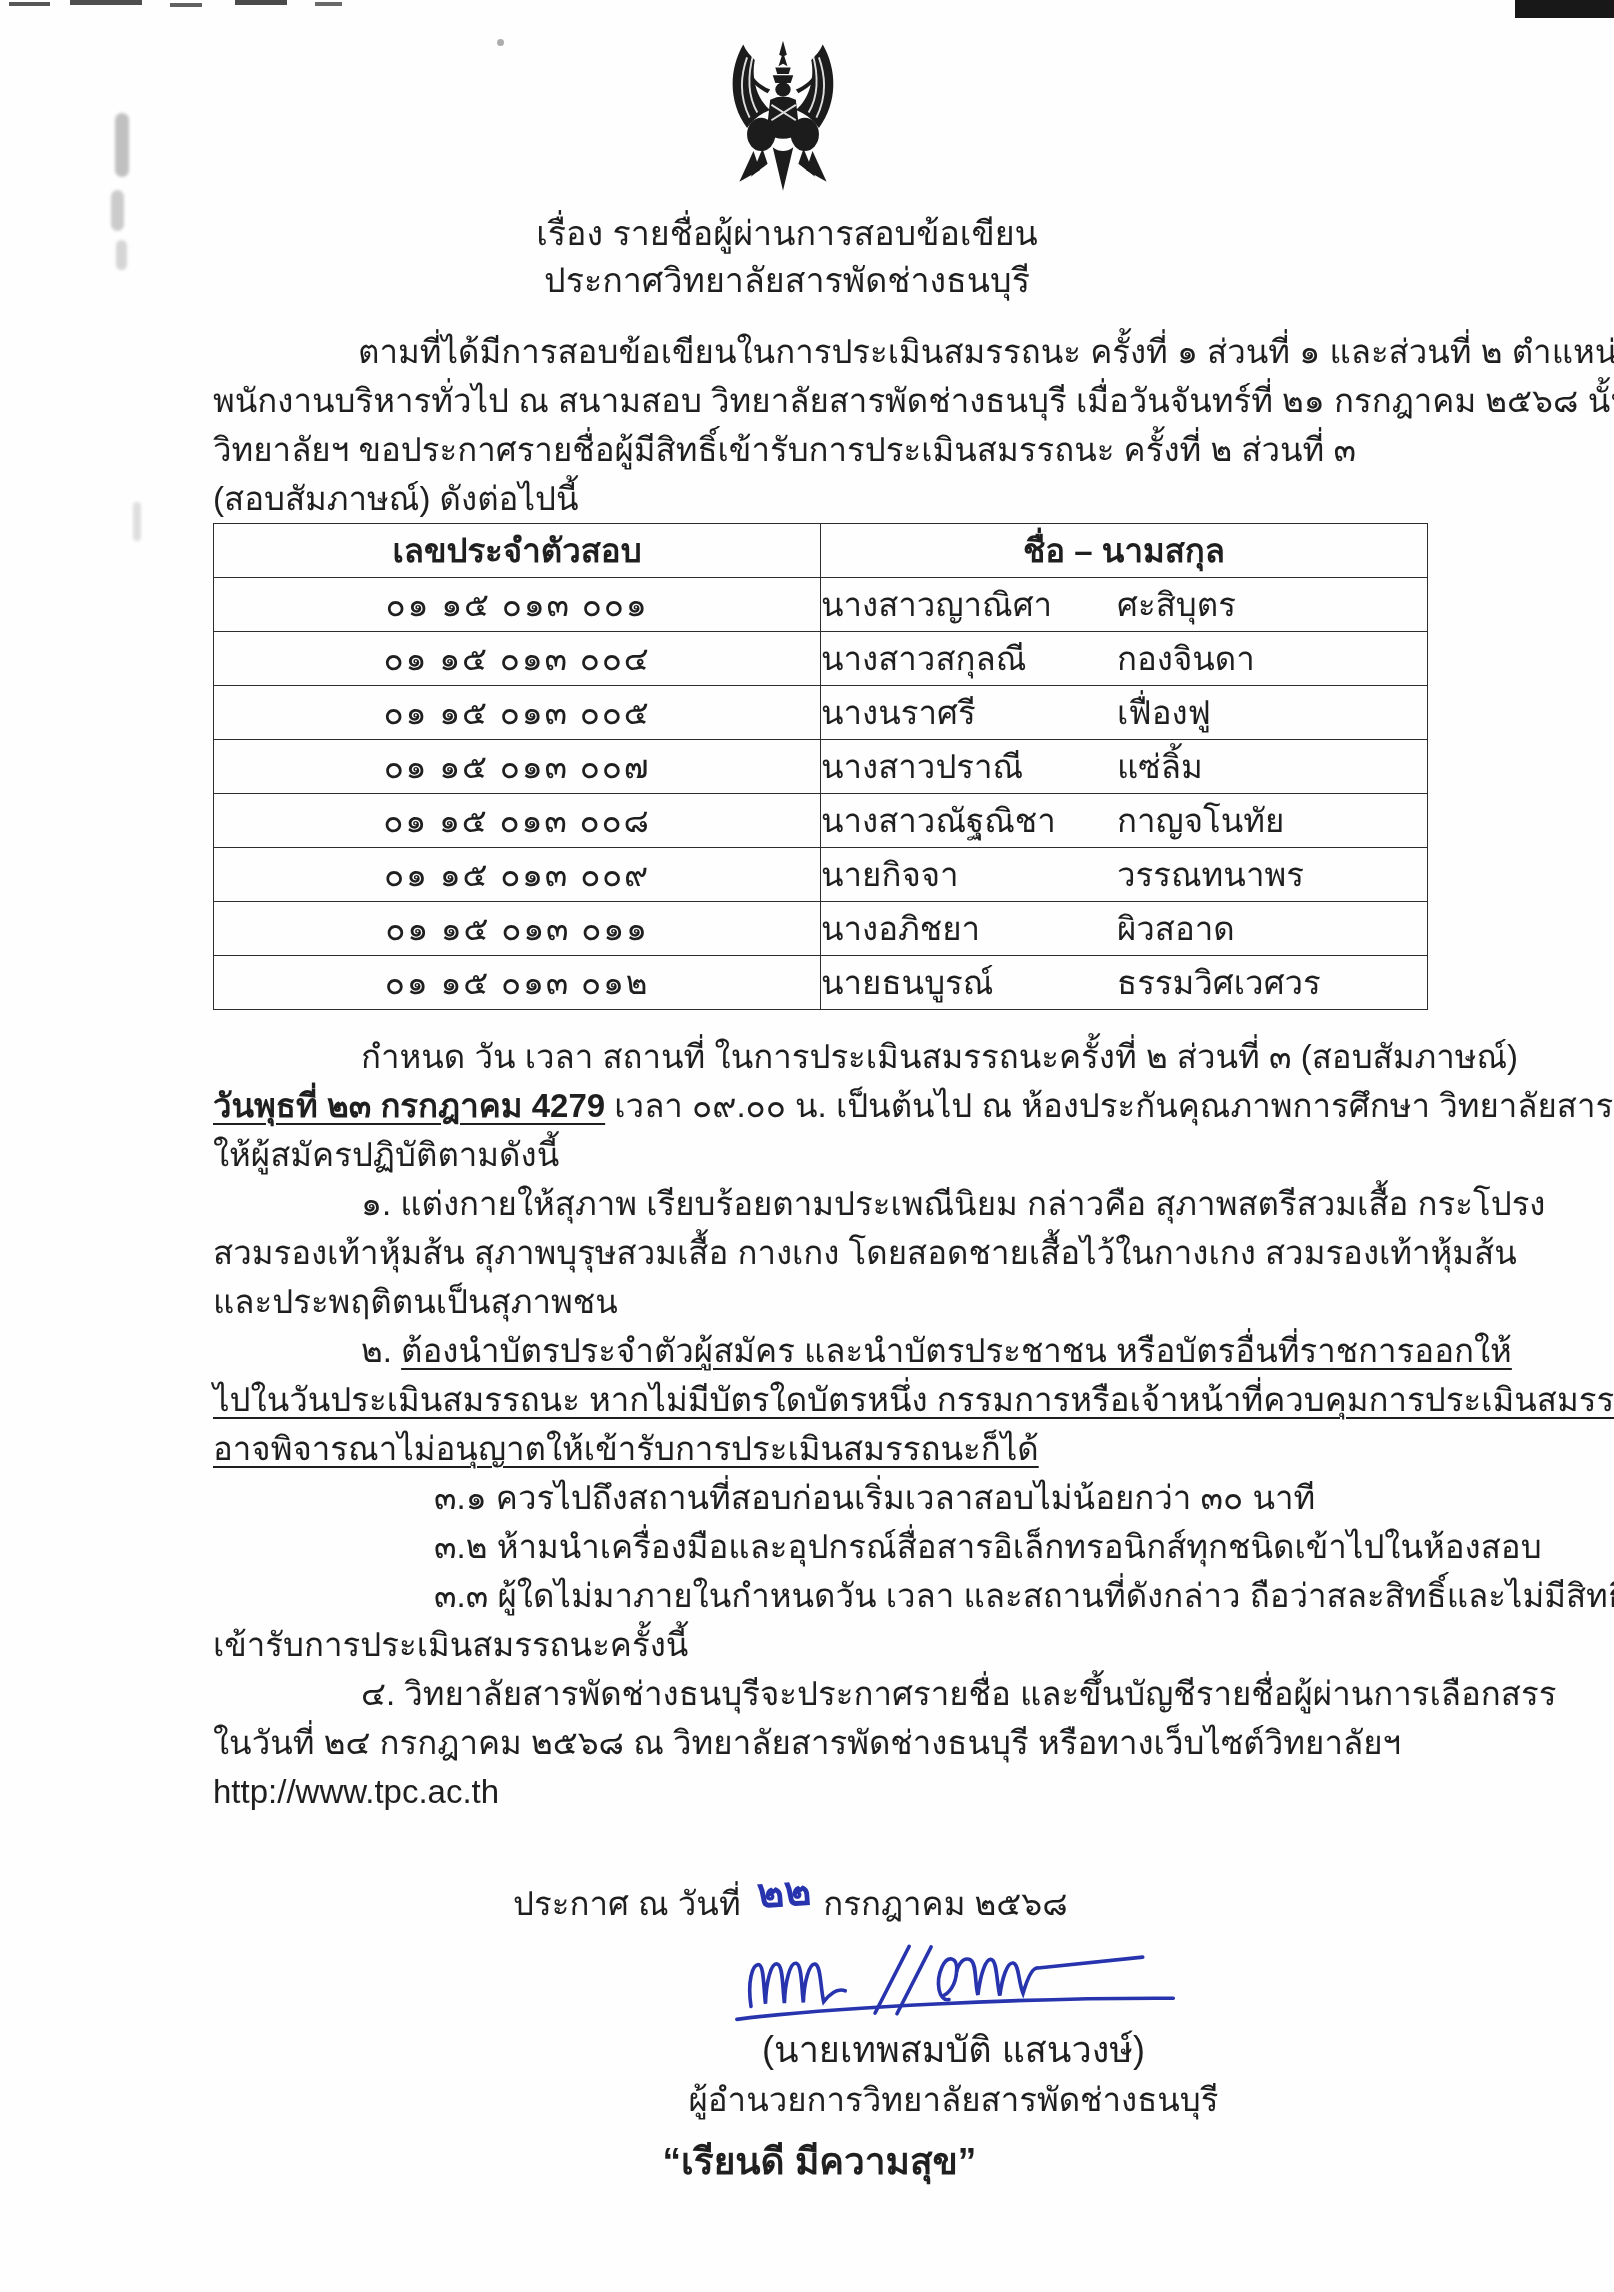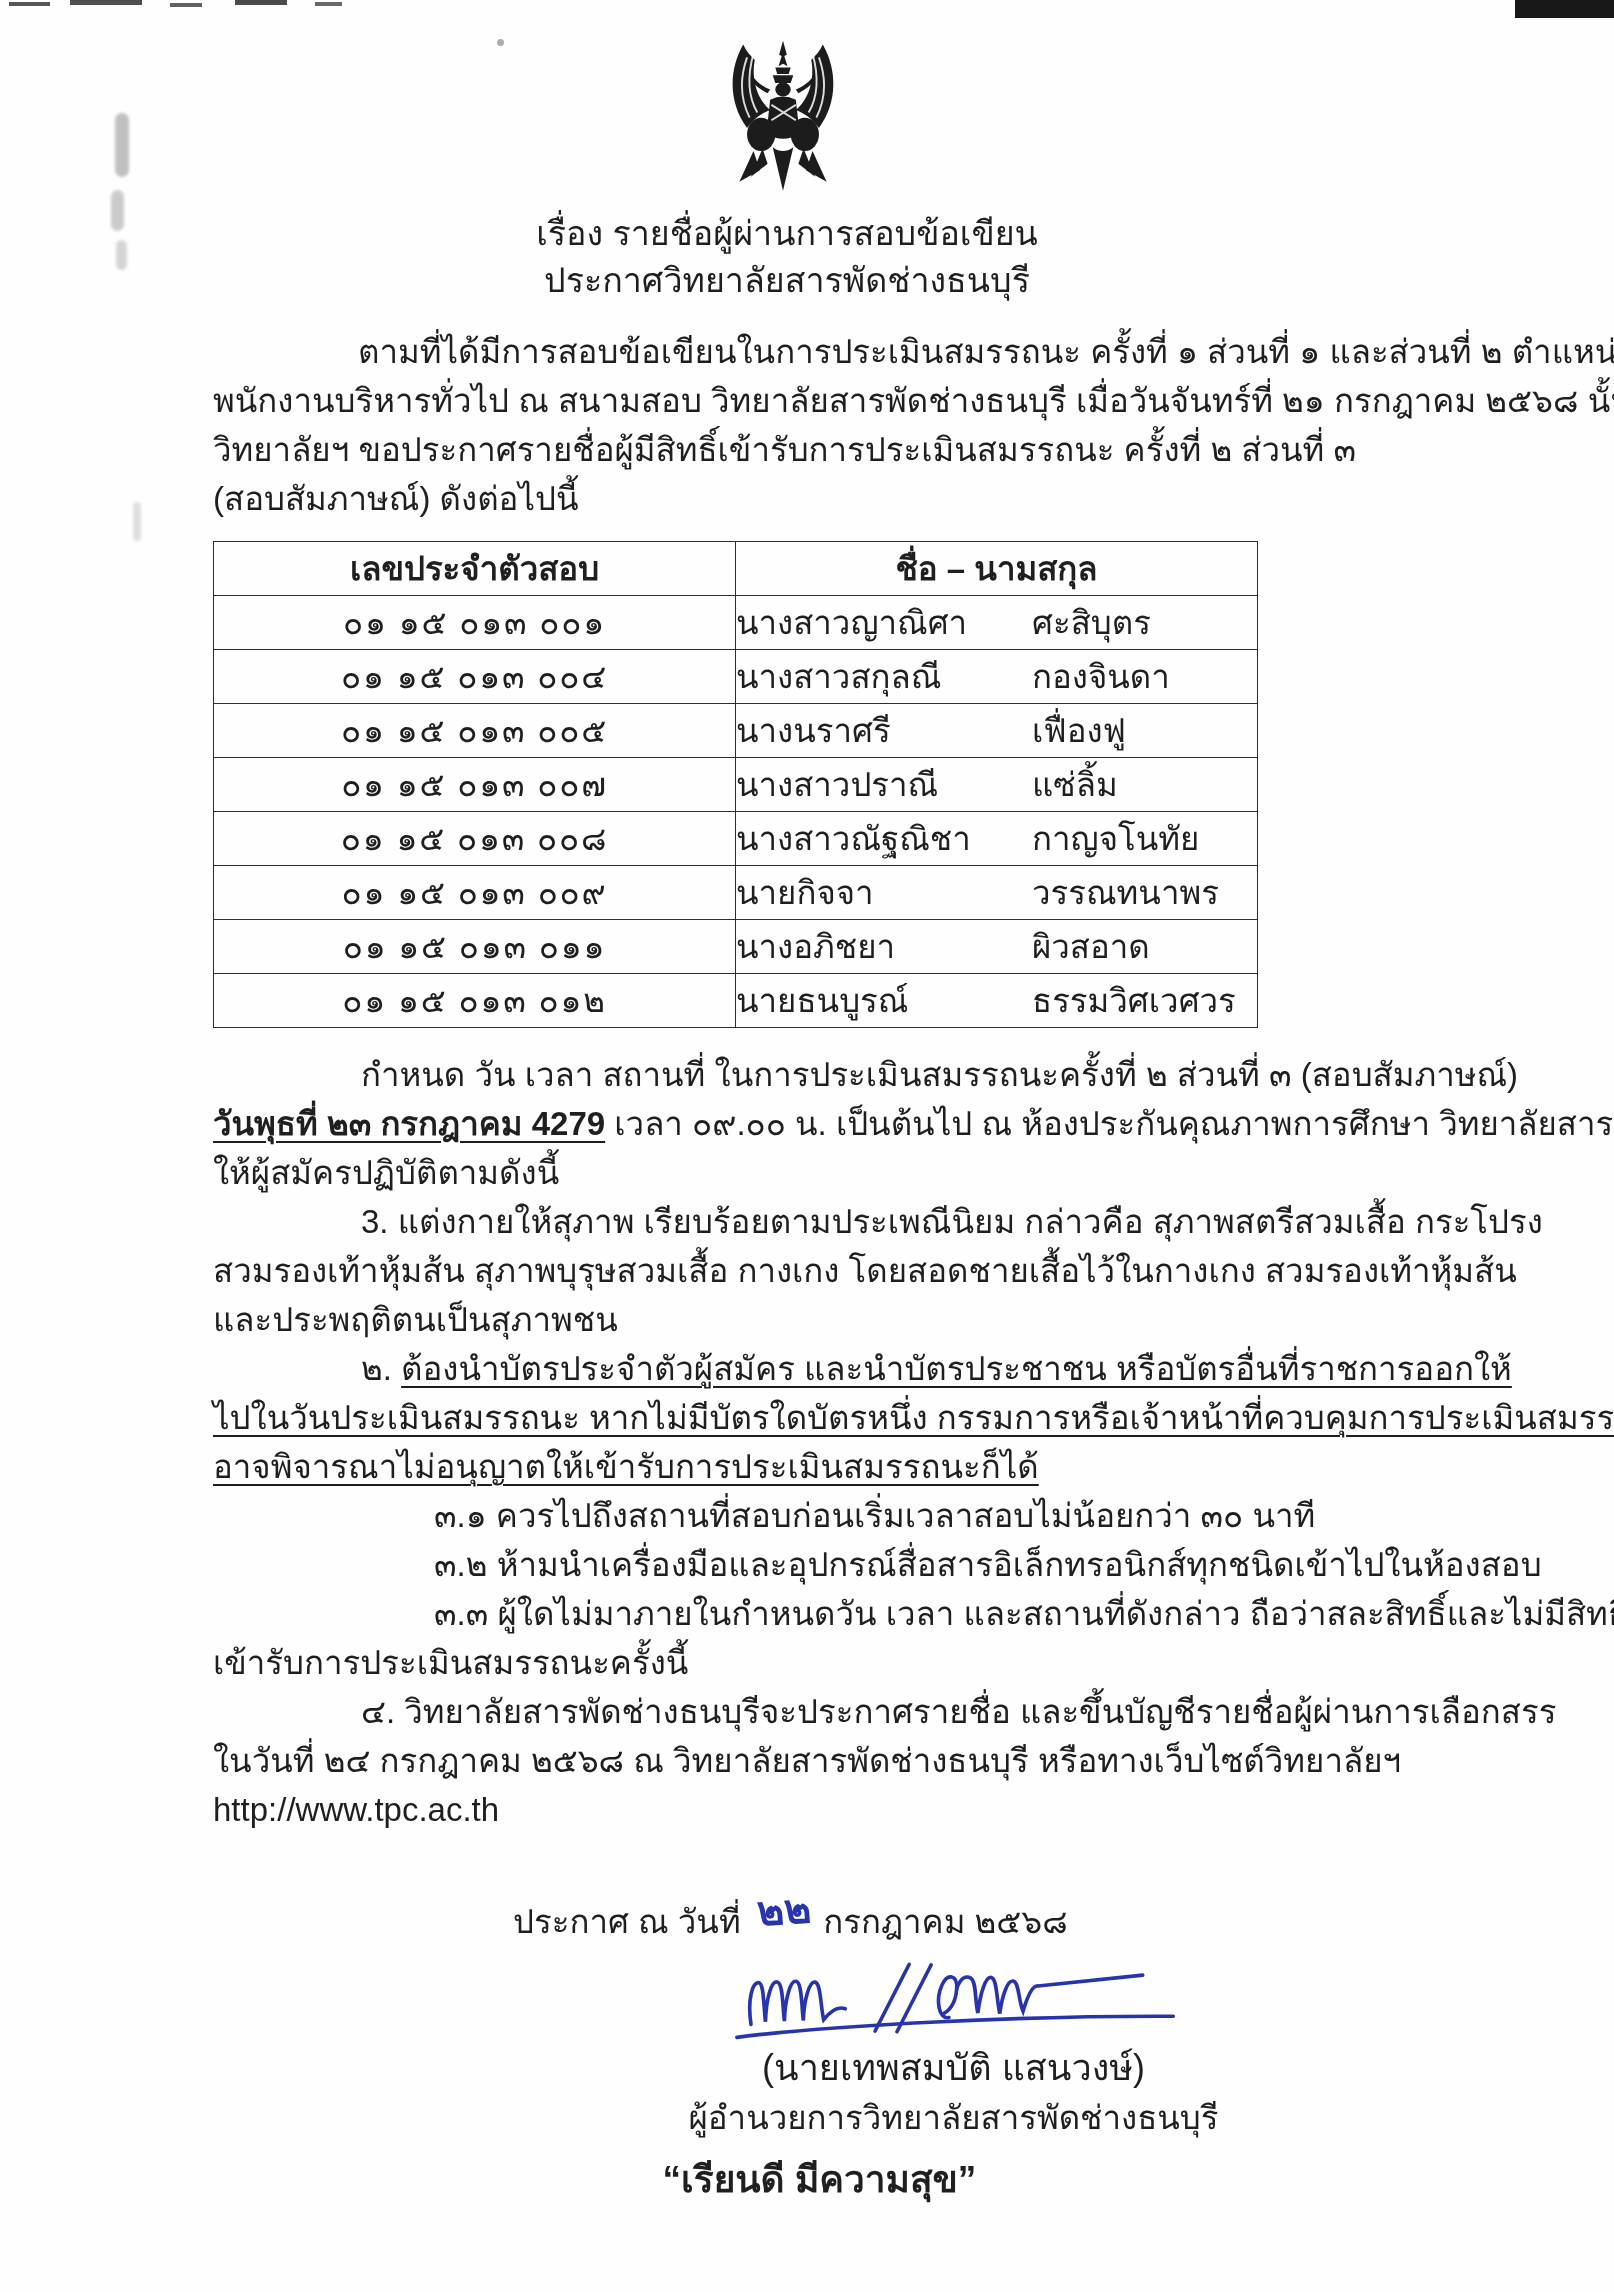--- a/index.html
+++ b/index.html
@@ -42,22 +42,21 @@
   .ln{font-size:33px;line-height:49px;white-space:nowrap;}
   .indent-first{padding-left:145px;}
   .indent1{padding-left:148px;}
   .indent2{padding-left:221px;}
   .intro{margin-top:23px;}
   .bold{font-weight:bold;}
   .u{text-decoration:underline;text-decoration-thickness:1.8px;text-underline-offset:6.3px;}
   
   table.cand{
     border-collapse:collapse;
-    margin-top:18px;
-    width:1045px;
+    width:1215px;
     table-layout:fixed;
   }
   table.cand th,table.cand td{
     border:1.8px solid #2d2d2d;
     height:51px;
     font-size:33px;
     padding:0;
   }
   table.cand th{font-weight:bold;text-align:center;}
   td.idcell{text-align:center;width:578px;letter-spacing:1.8px;}
@@ -178,21 +177,21 @@
   </tbody>
     </table>
 
   <div class="schedule">
     <div class="ln indent1">กำหนด  วัน  เวลา  สถานที่ ในการประเมินสมรรถนะครั้งที่ ๒ ส่วนที่ ๓ (สอบสัมภาษณ์)</div>
     <div class="ln"><span class="bold u">วันพุธที่ ๒๓ กรกฎาคม 4279</span><span> เวลา ๐๙.๐๐ น. เป็นต้นไป ณ ห้องประกันคุณภาพการศึกษา วิทยาลัยสารพัดช่างธนบุรี</span></div>
     <div class="ln">ให้ผู้สมัครปฏิบัติตามดังนี้</div>
   </div>
 
   <div class="instructions">
-    <div class="ln indent1">3.  แต่งกายให้สุภาพ เรียบร้อยตามประเพณีนิยม กล่าวคือ สุภาพสตรีสวมเสื้อ กระโปรง</div>
+    <div class="ln indent1">๑.  แต่งกายให้สุภาพ เรียบร้อยตามประเพณีนิยม กล่าวคือ สุภาพสตรีสวมเสื้อ กระโปรง</div>
     <div class="ln">สวมรองเท้าหุ้มส้น สุภาพบุรุษสวมเสื้อ กางเกง โดยสอดชายเสื้อไว้ในกางเกง สวมรองเท้าหุ้มส้น</div>
     <div class="ln">และประพฤติตนเป็นสุภาพชน</div>
 
     <div class="ln indent1"><span>๒.  </span><span class="u">ต้องนำบัตรประจำตัวผู้สมัคร และนำบัตรประชาชน หรือบัตรอื่นที่ราชการออกให้</span></div>
     <div class="ln u">ไปในวันประเมินสมรรถนะ หากไม่มีบัตรใดบัตรหนึ่ง กรรมการหรือเจ้าหน้าที่ควบคุมการประเมินสมรรถนะ</div>
     <div class="ln u">อาจพิจารณาไม่อนุญาตให้เข้ารับการประเมินสมรรถนะก็ได้</div>
 
     <div class="ln indent2">๓.๑  ควรไปถึงสถานที่สอบก่อนเริ่มเวลาสอบไม่น้อยกว่า ๓๐ นาที</div>
     <div class="ln indent2">๓.๒  ห้ามนำเครื่องมือและอุปกรณ์สื่อสารอิเล็กทรอนิกส์ทุกชนิดเข้าไปในห้องสอบ</div>
     <div class="ln indent2">๓.๓  ผู้ใดไม่มาภายในกำหนดวัน เวลา และสถานที่ดังกล่าว ถือว่าสละสิทธิ์และไม่มีสิทธิ์</div>

